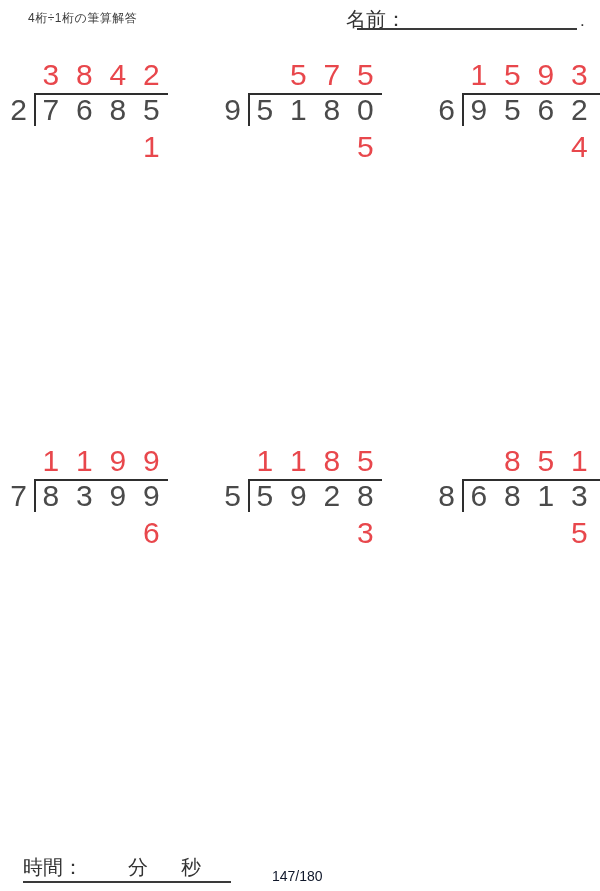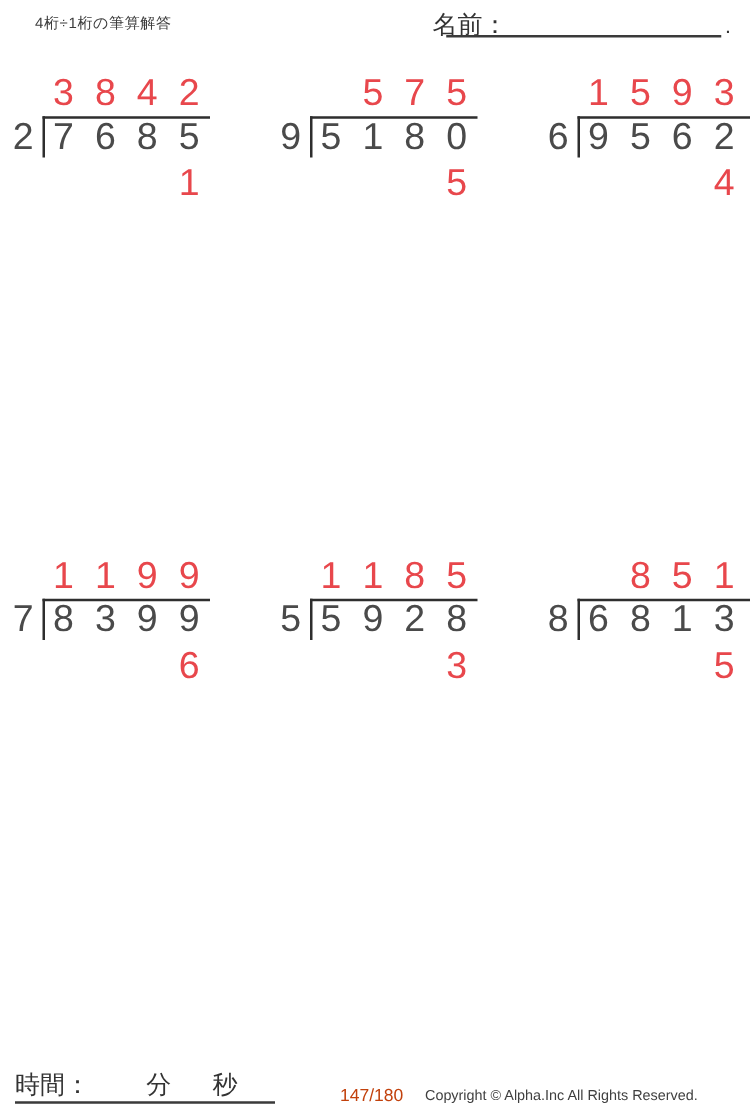--- a/index.html
+++ b/index.html
@@ -85,35 +85,35 @@
   .vline {
     position: absolute;
     left: 26px; top: 33px;
     width: 2px; height: 33px;
     background: #2e2e2e;
   }
 
   
   .time-box {
     position: absolute;
-    left: 12px; top: 853px;
+    left: 23px; top: 853px;
     width: 208px; height: 30px;
     border-bottom: 2px solid #3a3a3a;
     display: flex;
     align-items: flex-end;
     font-size: 20px;
     color: #333333;
   }
   .time-box .minutes-label { margin-left: 45px; }
   .time-box .seconds-label { margin-left: 33px; }
   .page-number {
     position: absolute;
     left: 272px; top: 868px;
     font-size: 14px;
-    color: #c2410c;
+    color: #0f172a;
   }
   .copyright {
     position: absolute;
     left: 340px; top: 871px;
     font-size: 11.5px;
     color: #3f3f3f;
   }
 </style>
 </head>
 <body>
@@ -268,15 +268,14 @@
         <span class="cell red">5</span>
       </div>
   </div>
 
   <div class="time-box">
     <span>時間：</span>
     <span class="minutes-label">分</span>
     <span class="seconds-label">秒</span>
   </div>
   <div class="page-number">147/180</div>
-  <div class="copyright">Copyright © Alpha.Inc All Rights Reserved.</div>
 
 </div>
 
 </body></html>

